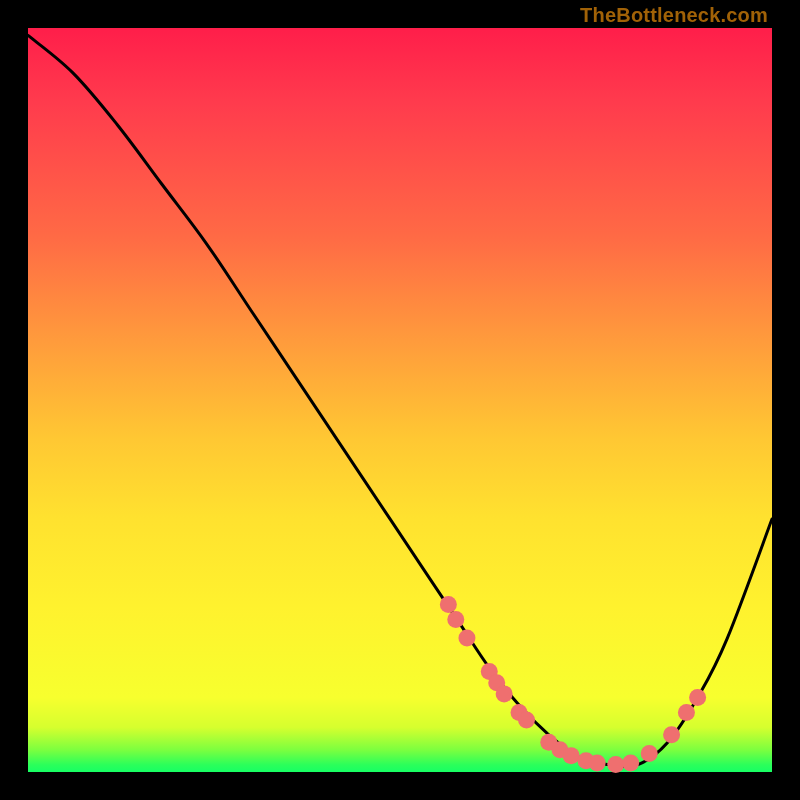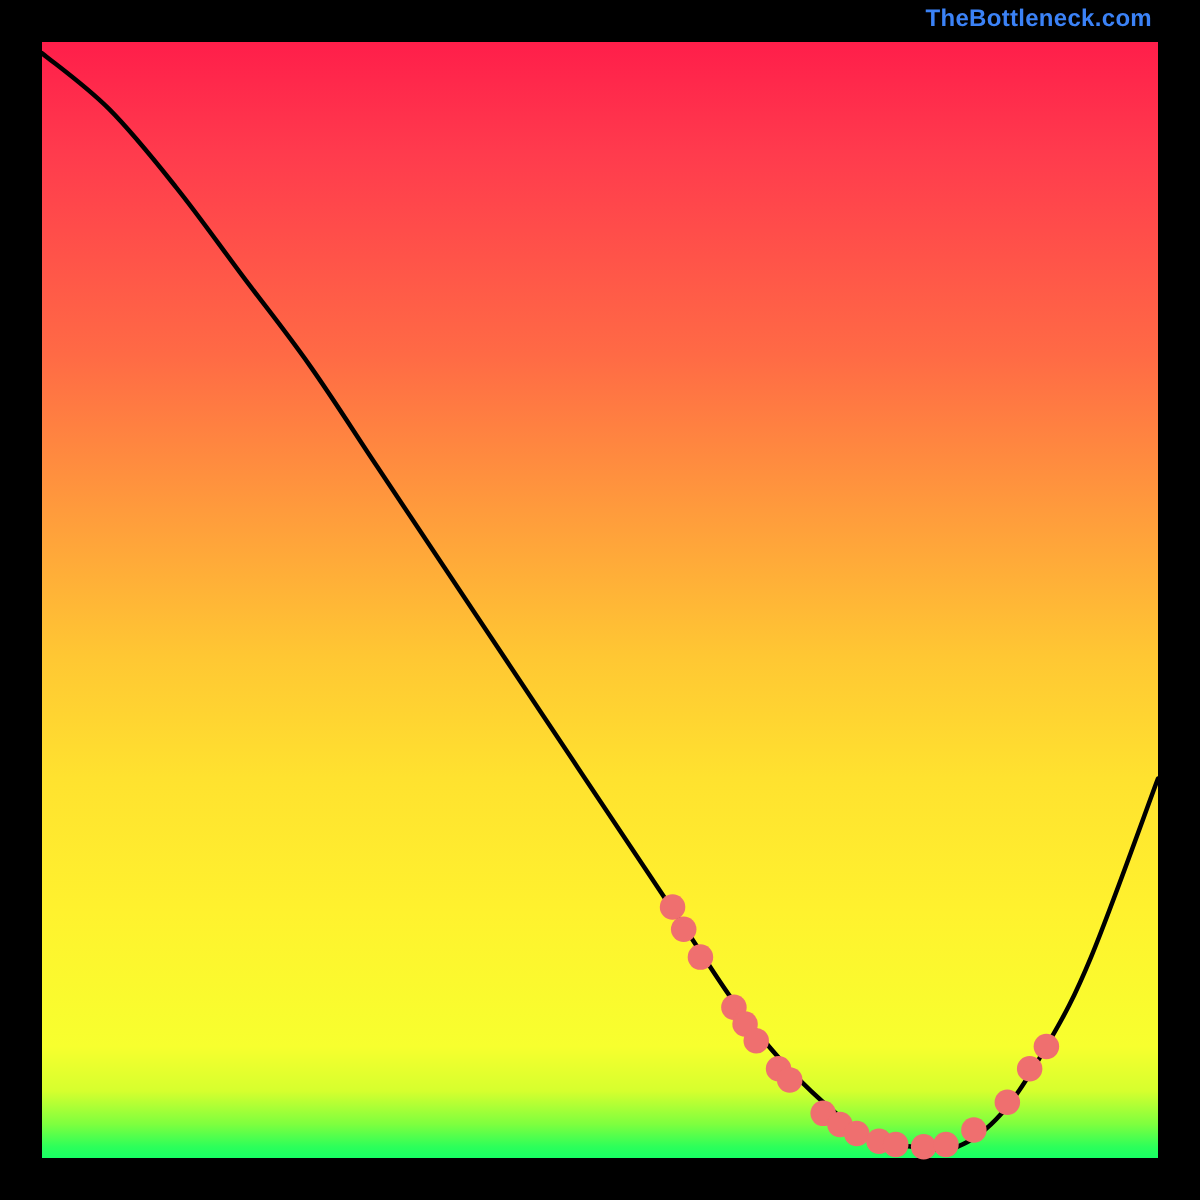--- a/index.html
+++ b/index.html
@@ -39,22 +39,22 @@
       #d6ff2e 94%,
       #7dff3f 97%,
       #2cff5a 99%,
       #17ff64 100%
     );
   }
   .watermark {
     position: absolute;
     top: 4px;
     right: 32px;
-    color: #3b82f6;
-    font-size: 16px;
+    color: #a16207;
+    font-size: 20px;
     font-weight: 600;
     letter-spacing: 0.2px;
     user-select: none;
   }
   svg.curve {
     position: absolute;
     left: 0;
     top: 0;
     width: 744px;
     height: 744px;

